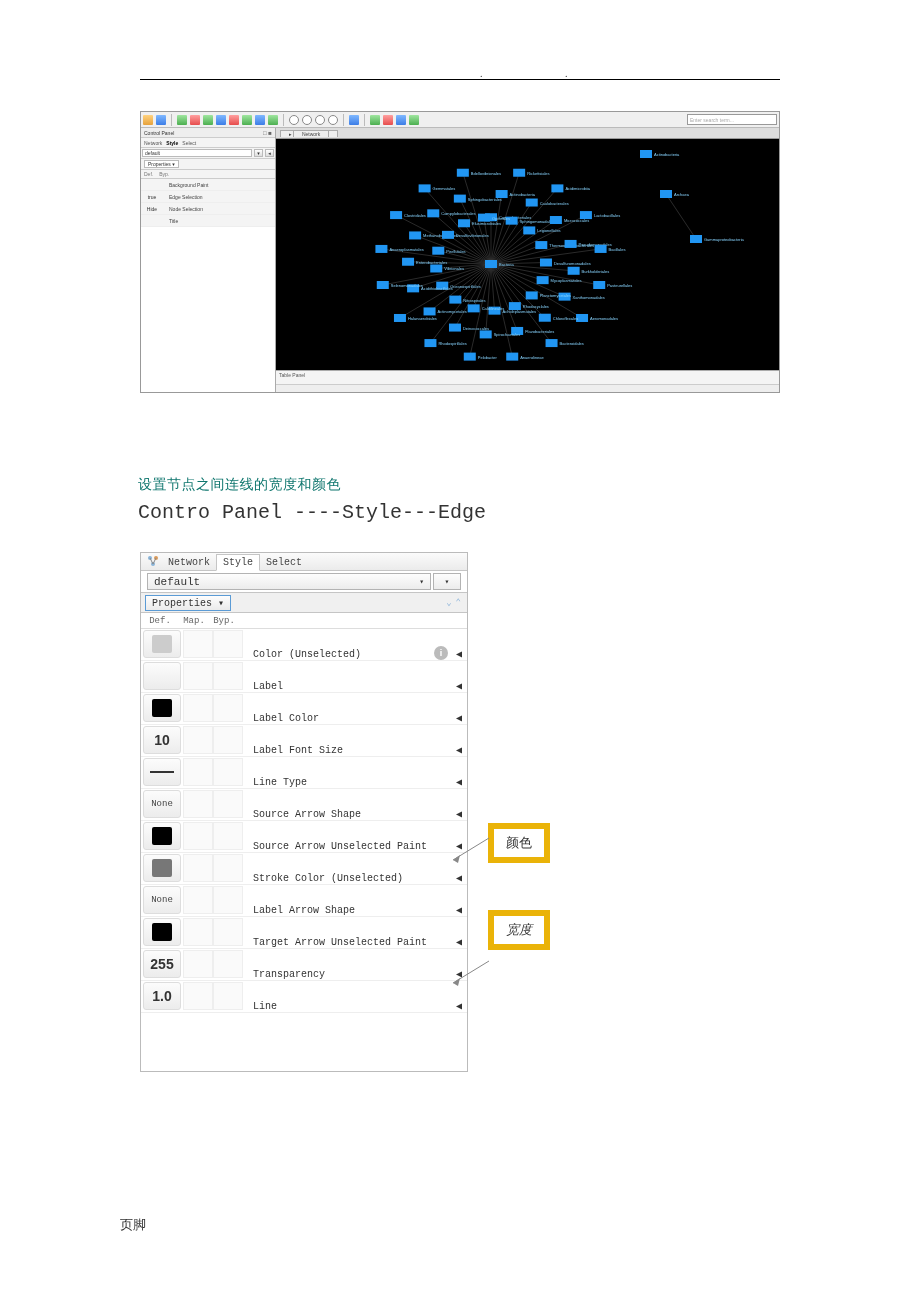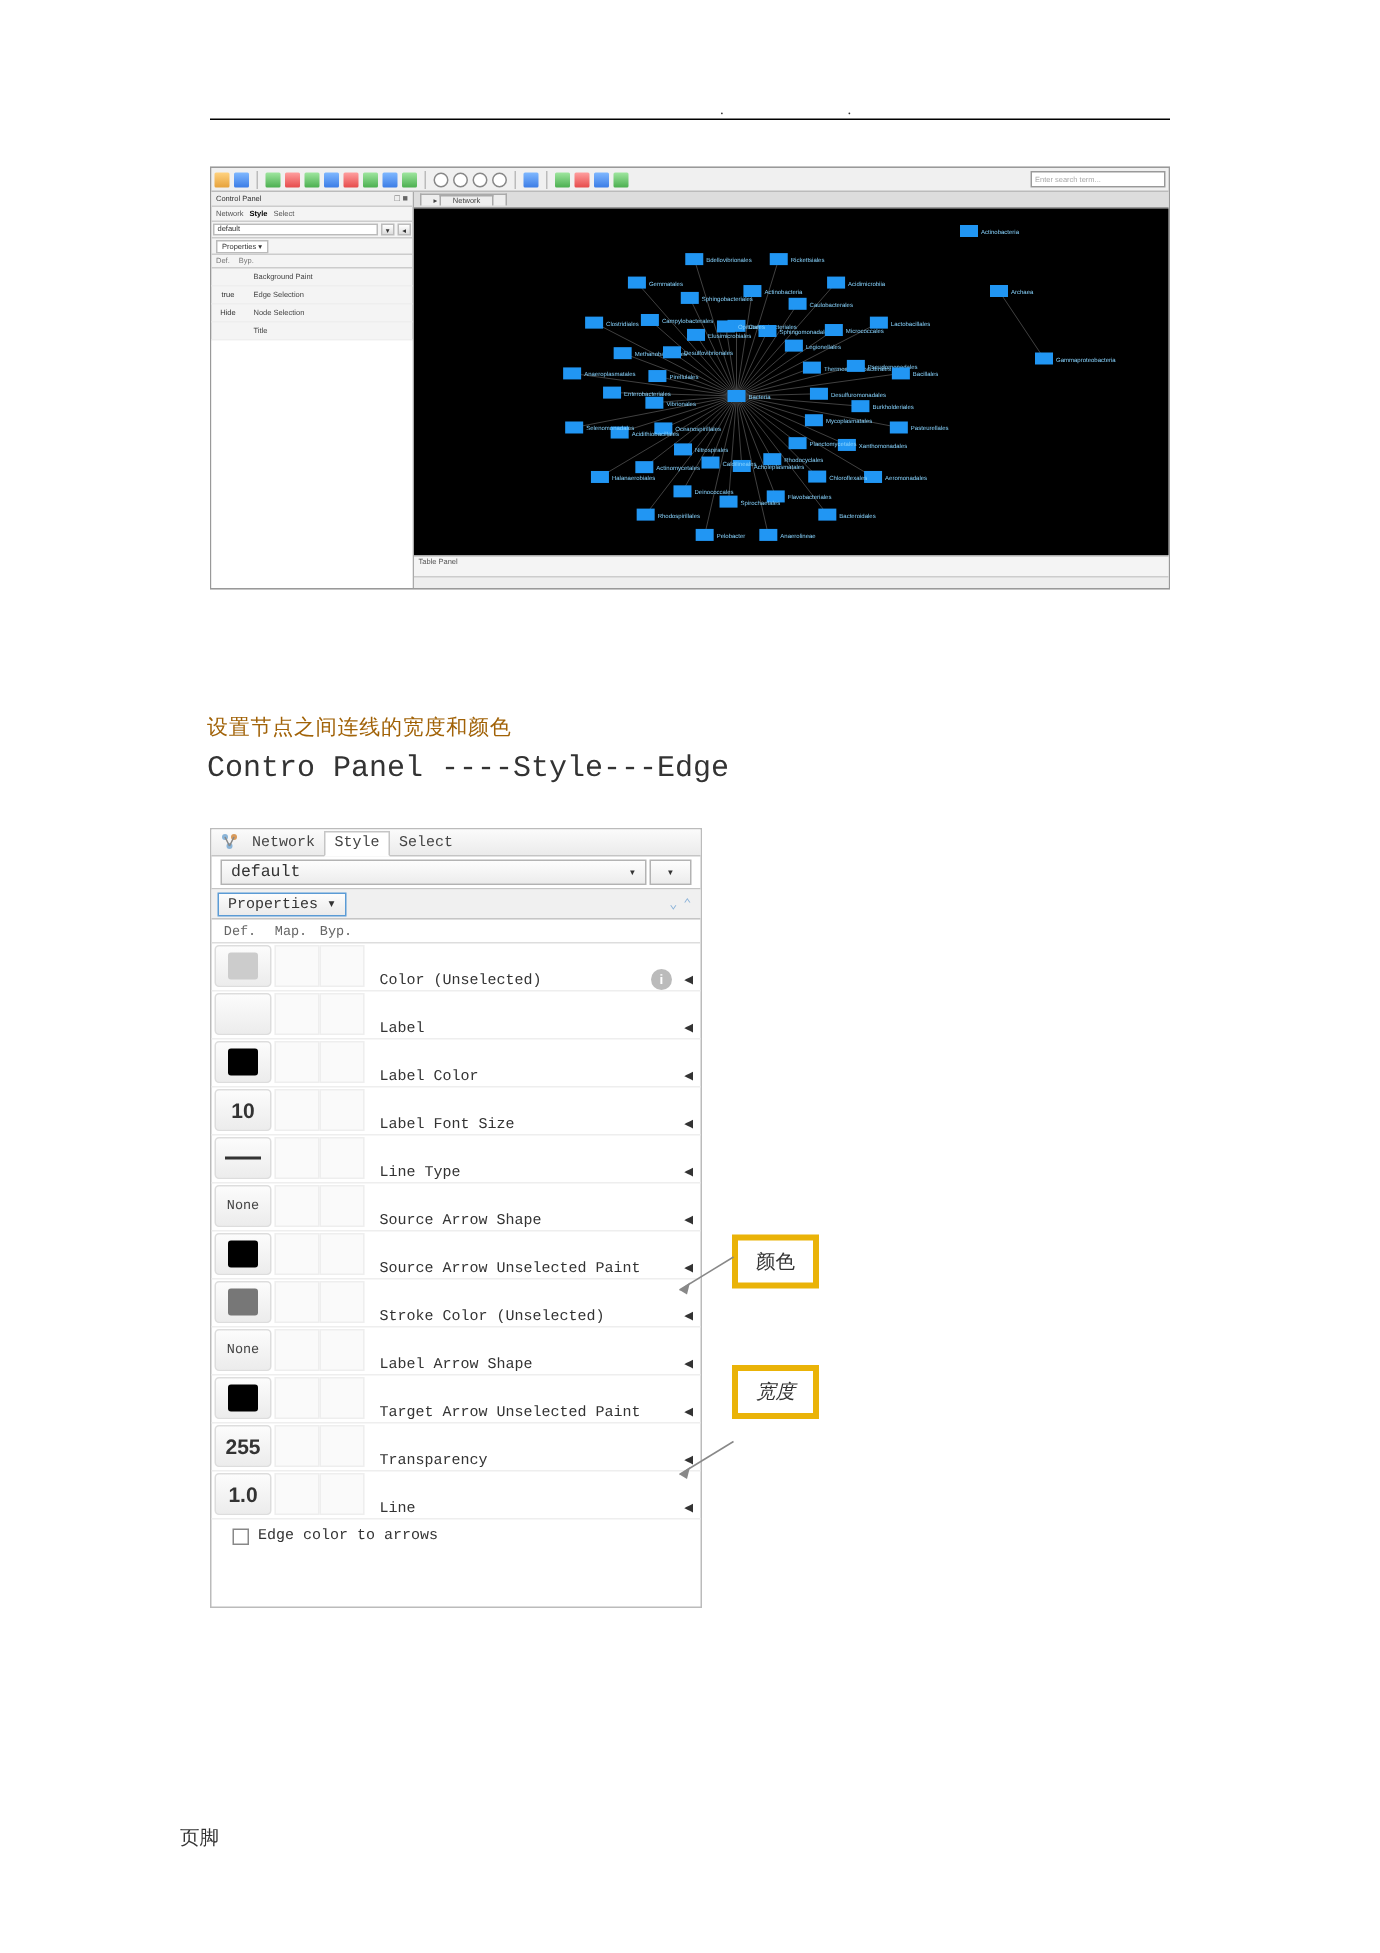--- a/index.html
+++ b/index.html
@@ -98,21 +98,21 @@
     flex:1; background:#000; position:relative; overflow:hidden;
   }
   .nv-canvas svg { position:absolute; top:0;left:0; }
   .node-box { fill:#2196f3; }
   .node-text { fill:#88d4ff; font-size:4px; font-family:Arial; }
   .edge-line { stroke:#555; stroke-width:0.5;}
   .table-panel { height:14px; background:#f4f4f4; border-top:1px solid #aaa; font-size:5px; padding:1px 3px; color:#555;}
   .table-panel-row2 { height:8px; background:#eee; border-top:1px solid #ccc;}
 
   
-  .para1 { position:absolute; top:476px; left:138px; font-size:14px; color:#a16207; letter-spacing:0.5px;}
+  .para1 { position:absolute; top:476px; left:138px; font-size:14px; color:#0f766e; letter-spacing:0.5px;}
   .para2 { position:absolute; top:501px; left:138px; font-size:20px; color:#333; font-family:"Courier New", monospace;}
 
   
   .panel2 {
     position:absolute;
     top: 552px;
     left: 140px;
     width: 328px;
     height: 520px;
     background:#fff;
@@ -152,21 +152,21 @@
   .p2-row .map-cell,.p2-row .byp-cell { width:30px; height:28px; border:1px solid #eee; margin:2px 0; background:#fafafa;}
   .p2-row .label-cell { flex:1; padding-left:10px; font-size:10px; color:#333;}
   .p2-row .info-icon { width:14px;height:14px;border-radius:50%;background:#bbb;color:#fff;font-size:9px;display:flex;align-items:center;justify-content:center;margin-right:3px;font-family:Arial;font-weight:bold;}
   .p2-row .arrow-cell { width:16px; text-align:center; color:#333; font-size:10px;}
   .p2-checkbox-row { height:22px; display:flex; align-items:center; padding-left:14px; font-size:10px; color:#333;}
   .p2-checkbox-row .cbx{ width:11px;height:11px;border:1px solid #888;margin-right:6px;background:#fff;}
 
   
   .callout {
     position:absolute;
-    border:4px solid #eab308;
+    border:6px solid #eab308;
     background:#fff;
     padding:5px 12px;
     font-size:13px;
     font-family:"SimSun",serif;
   }
   .callout-line {
     position:absolute;
     background:transparent;
   }
 
@@ -547,24 +547,20 @@
         <div class="arrow-cell">◀</div>
       </div>
       <div class="p2-row">
         <div class="def-cell num">1.0</div>
         <div class="map-cell"></div>
         <div class="byp-cell"></div>
         <div class="label-cell">Line</div>
         <div class="arrow-cell">◀</div>
       </div>
     </div>
-  <div class="p2-checkbox-row">
-    <span class="cbx"></span>
-    <span>Edge color to arrows</span>
-  </div>
 </div>
 
 <div class="callout" style="top:823px; left:488px;">颜色</div>
 <svg class="callout-line" style="top:835px; left:451px; width:40px; height:30px;">
   <polyline points="38,3 2,25" fill="none" stroke="#888" stroke-width="1"></polyline>
   <polygon points="2,25 9,20 7,28" fill="#888"></polygon>
 </svg>
 
 <div class="callout" style="top:910px; left:488px;font-style:italic;">宽度</div>
 <svg class="callout-line" style="top:958px; left:451px; width:40px; height:30px;">

